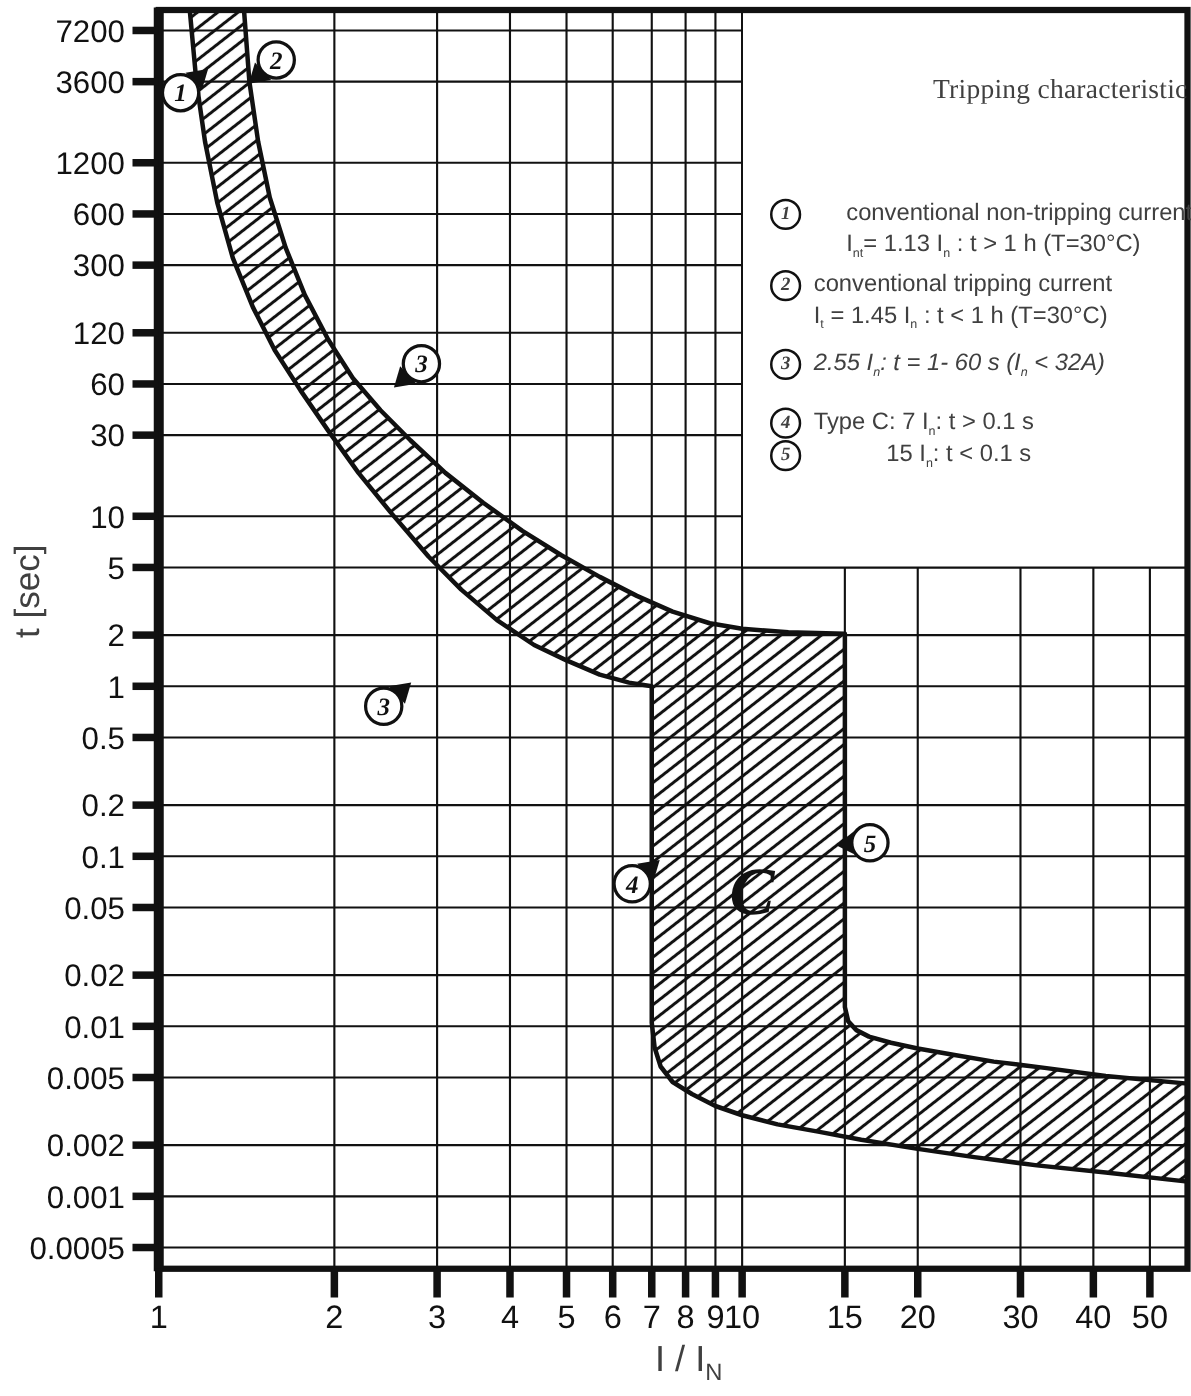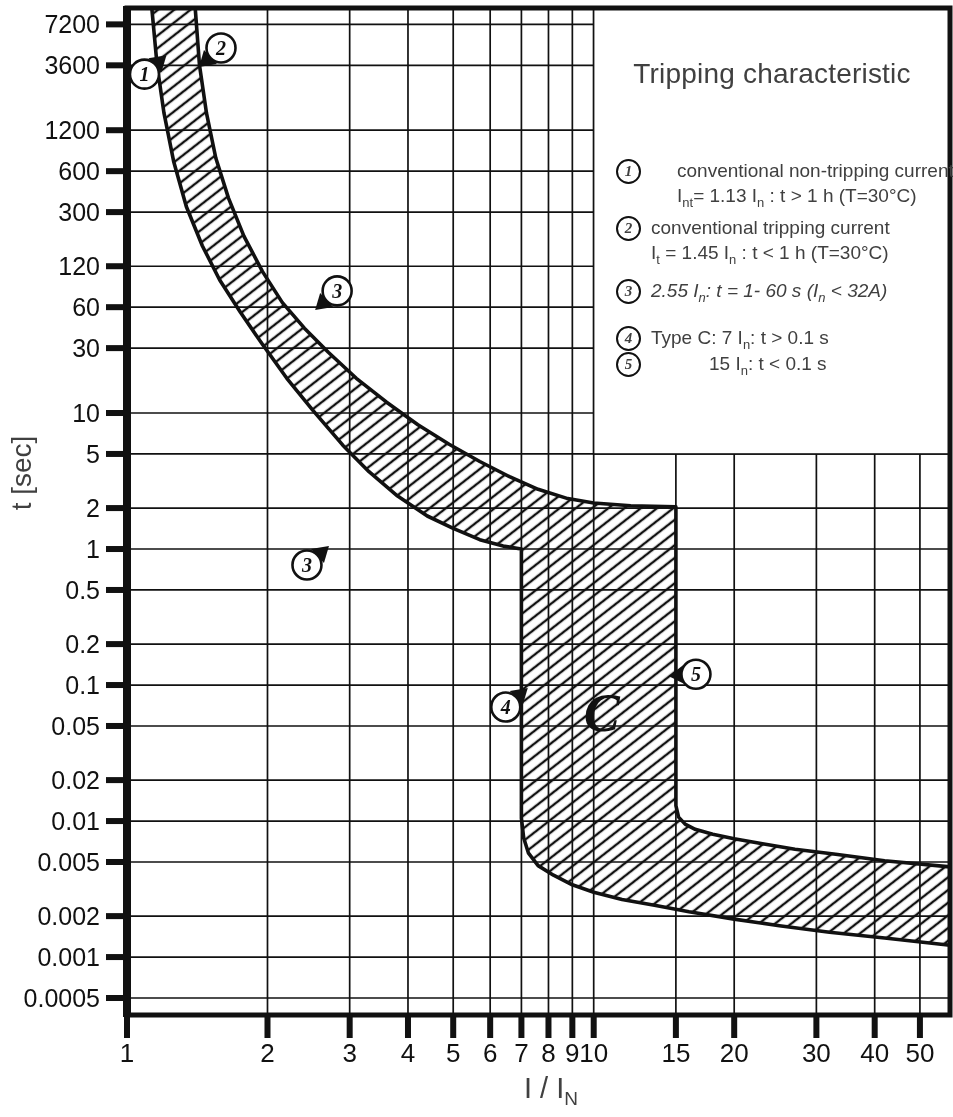--- a/index.html
+++ b/index.html
@@ -1,29 +1,29 @@
 <!DOCTYPE html>
 <html><head>
 <meta charset="utf-8">
 <style>
   html,body{margin:0;padding:0;background:#fff;}
   .stage{position:relative;width:953px;height:1117px;background:#ffffff;overflow:hidden;
          font-family:"Liberation Sans",sans-serif;color:#404040;}
   svg{position:absolute;left:0;top:0;}
   
   .legend{position:absolute;left:594px;top:8px;width:356px;height:446px;}
-  .legend-title{position:absolute;left:0;top:50px;width:100%;text-align:center;
-                font-size:28px;letter-spacing:.2px;}
+  .legend-title{position:absolute;left:0;top:50px;width:100%;text-align:right;
+                font-size:22px;letter-spacing:.2px;font-family:Liberation Serif, serif;}
   .legend-subtitle{position:absolute;left:0;top:78px;width:100%;text-align:center;font-size:21px;}
   .legend-item{position:absolute;left:0;width:100%;}
   .legend-num{position:absolute;left:22px;top:1px;width:21px;height:21px;border:2px solid #111;
               border-radius:50%;display:flex;align-items:center;justify-content:center;
               font:italic 15px "Liberation Serif",serif;font-weight:bold;}
   .legend-text{position:absolute;left:57px;top:0;width:296px;font-size:19px;line-height:25px;}
-  .legend-text sub{font-size:13px;line-height:0;}
+  .legend-text sub{font-size:10px;line-height:0;}
   .axis-title-y{position:absolute;left:6px;top:548px;transform:rotate(-90deg);
                 transform-origin:0 0;width:150px;text-align:center;font-size:28px;}
   .axis-title-x{position:absolute;left:476px;top:1072px;width:150px;text-align:center;font-size:29px;}
   .axis-title-x sub{font-size:19px;}
 </style>
 </head>
 <body>
 
 <div class="stage">
 

